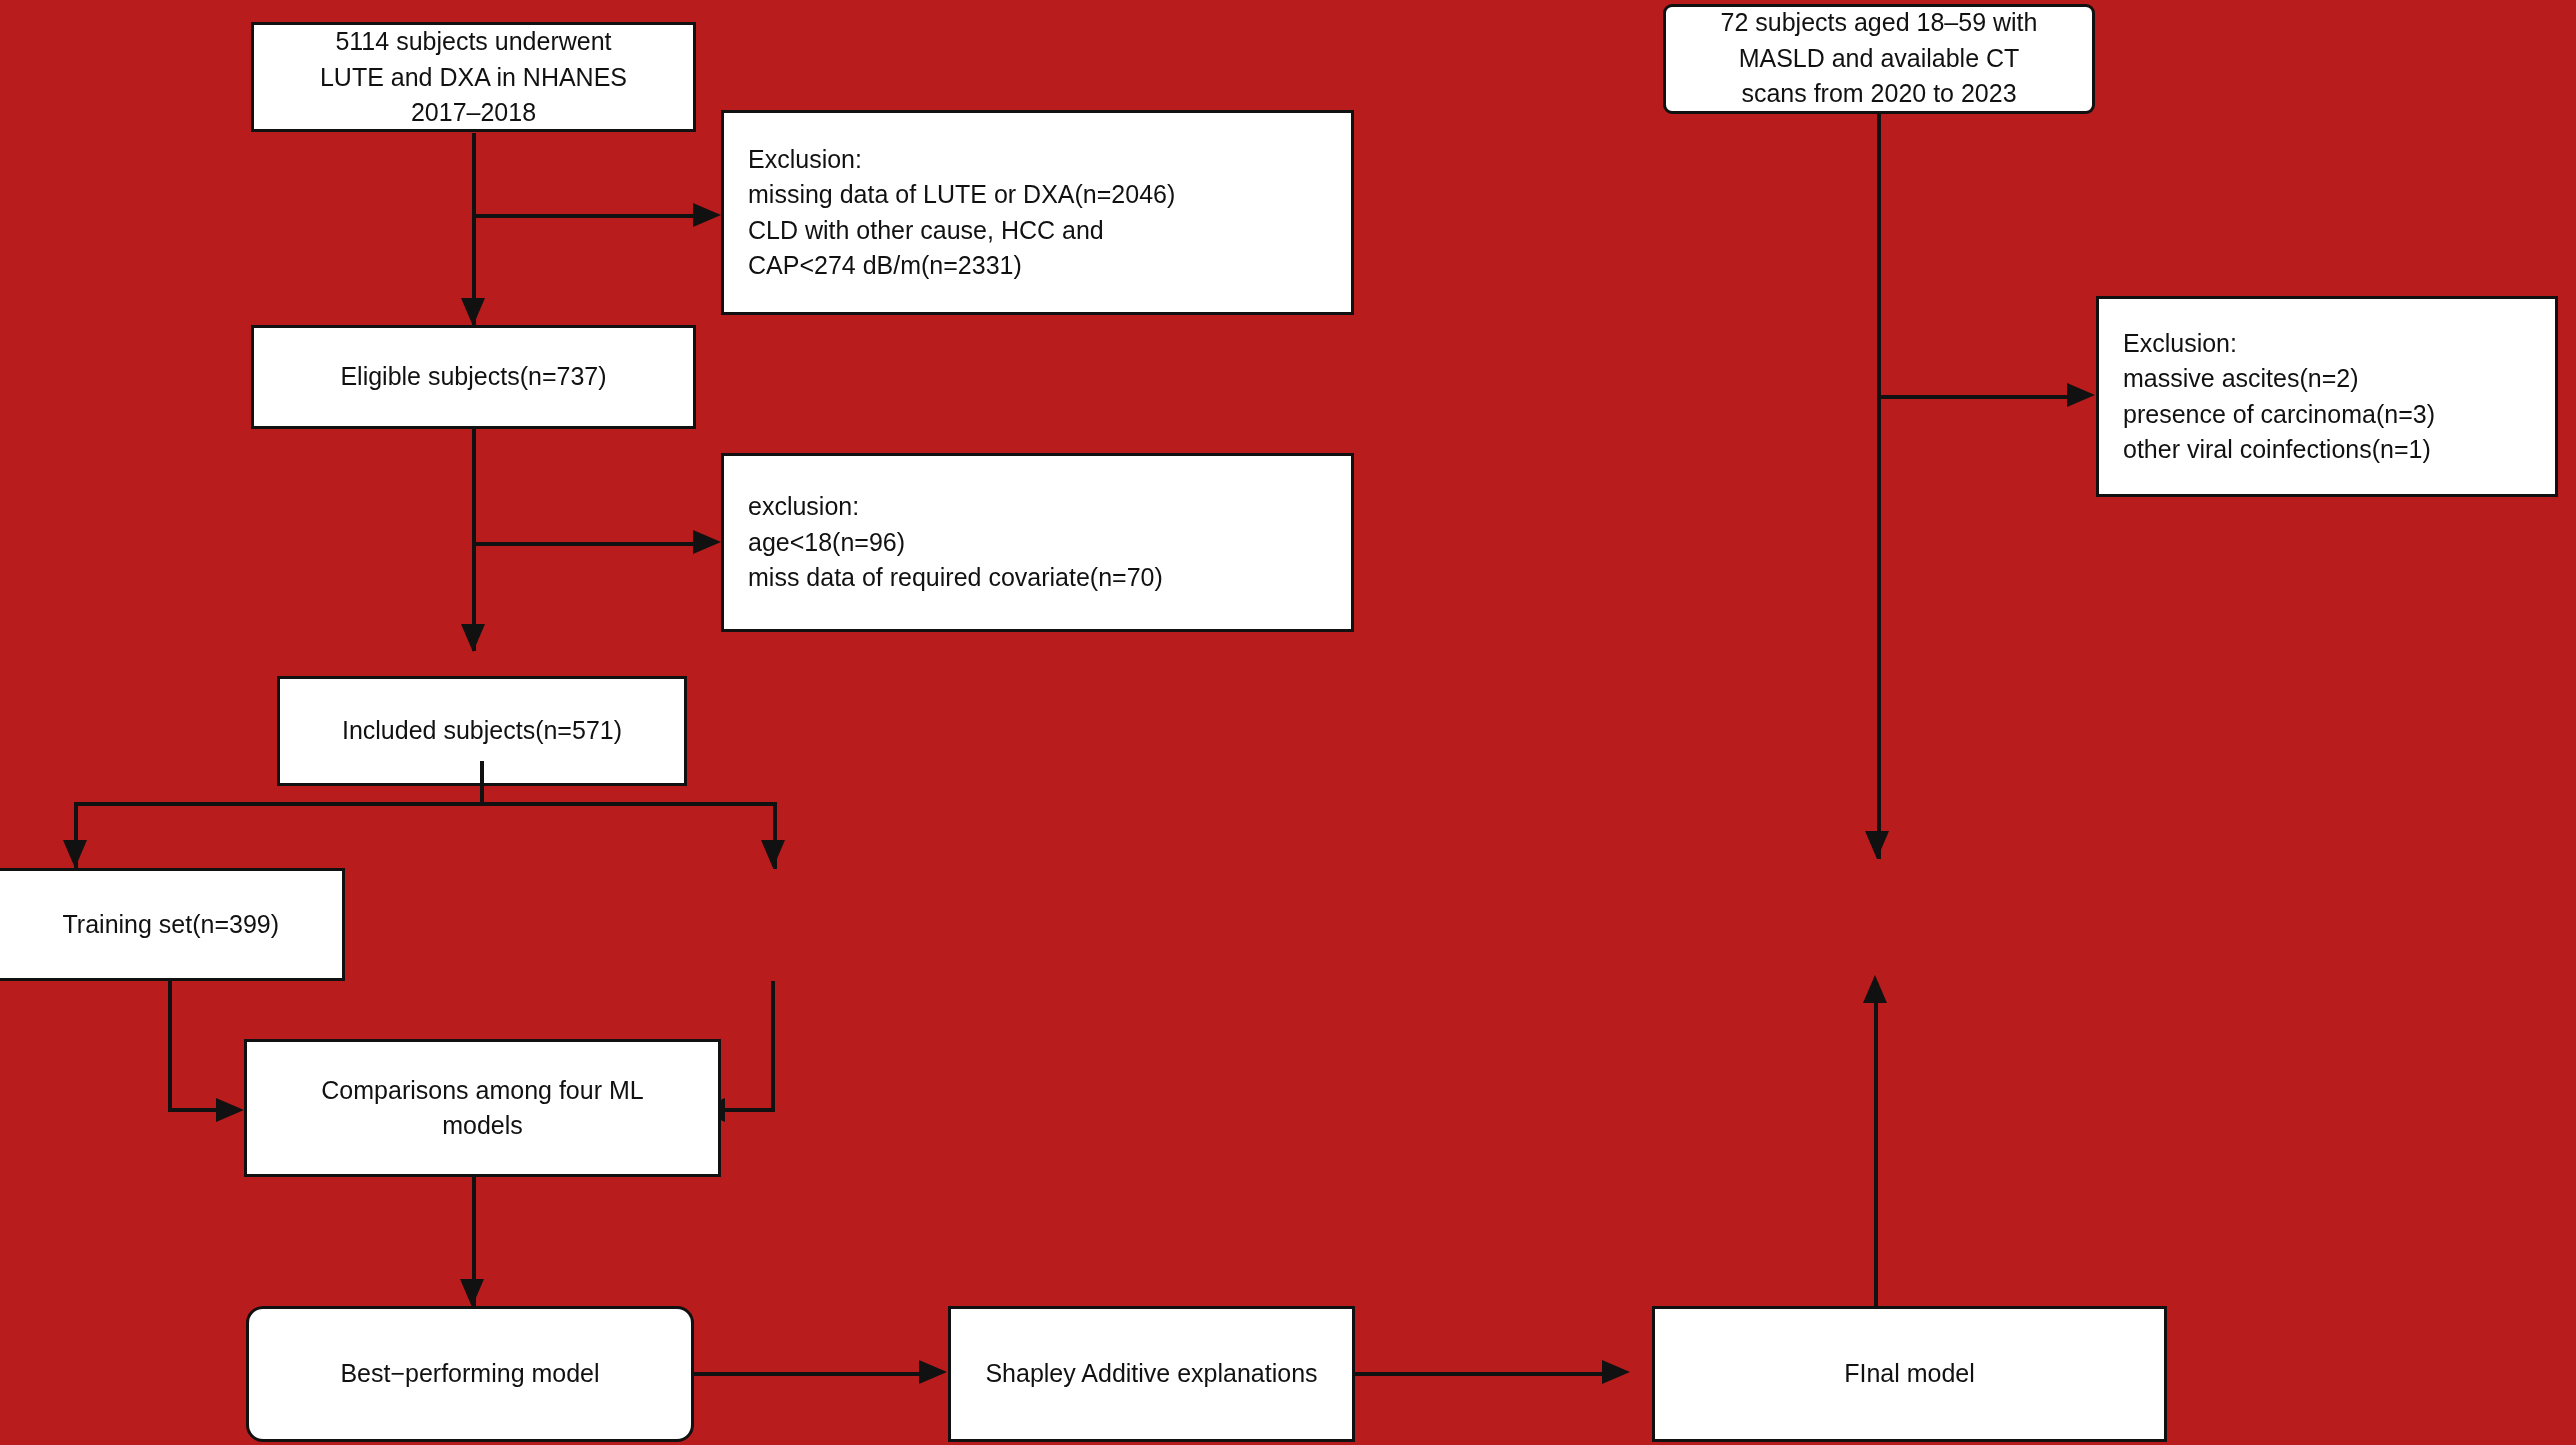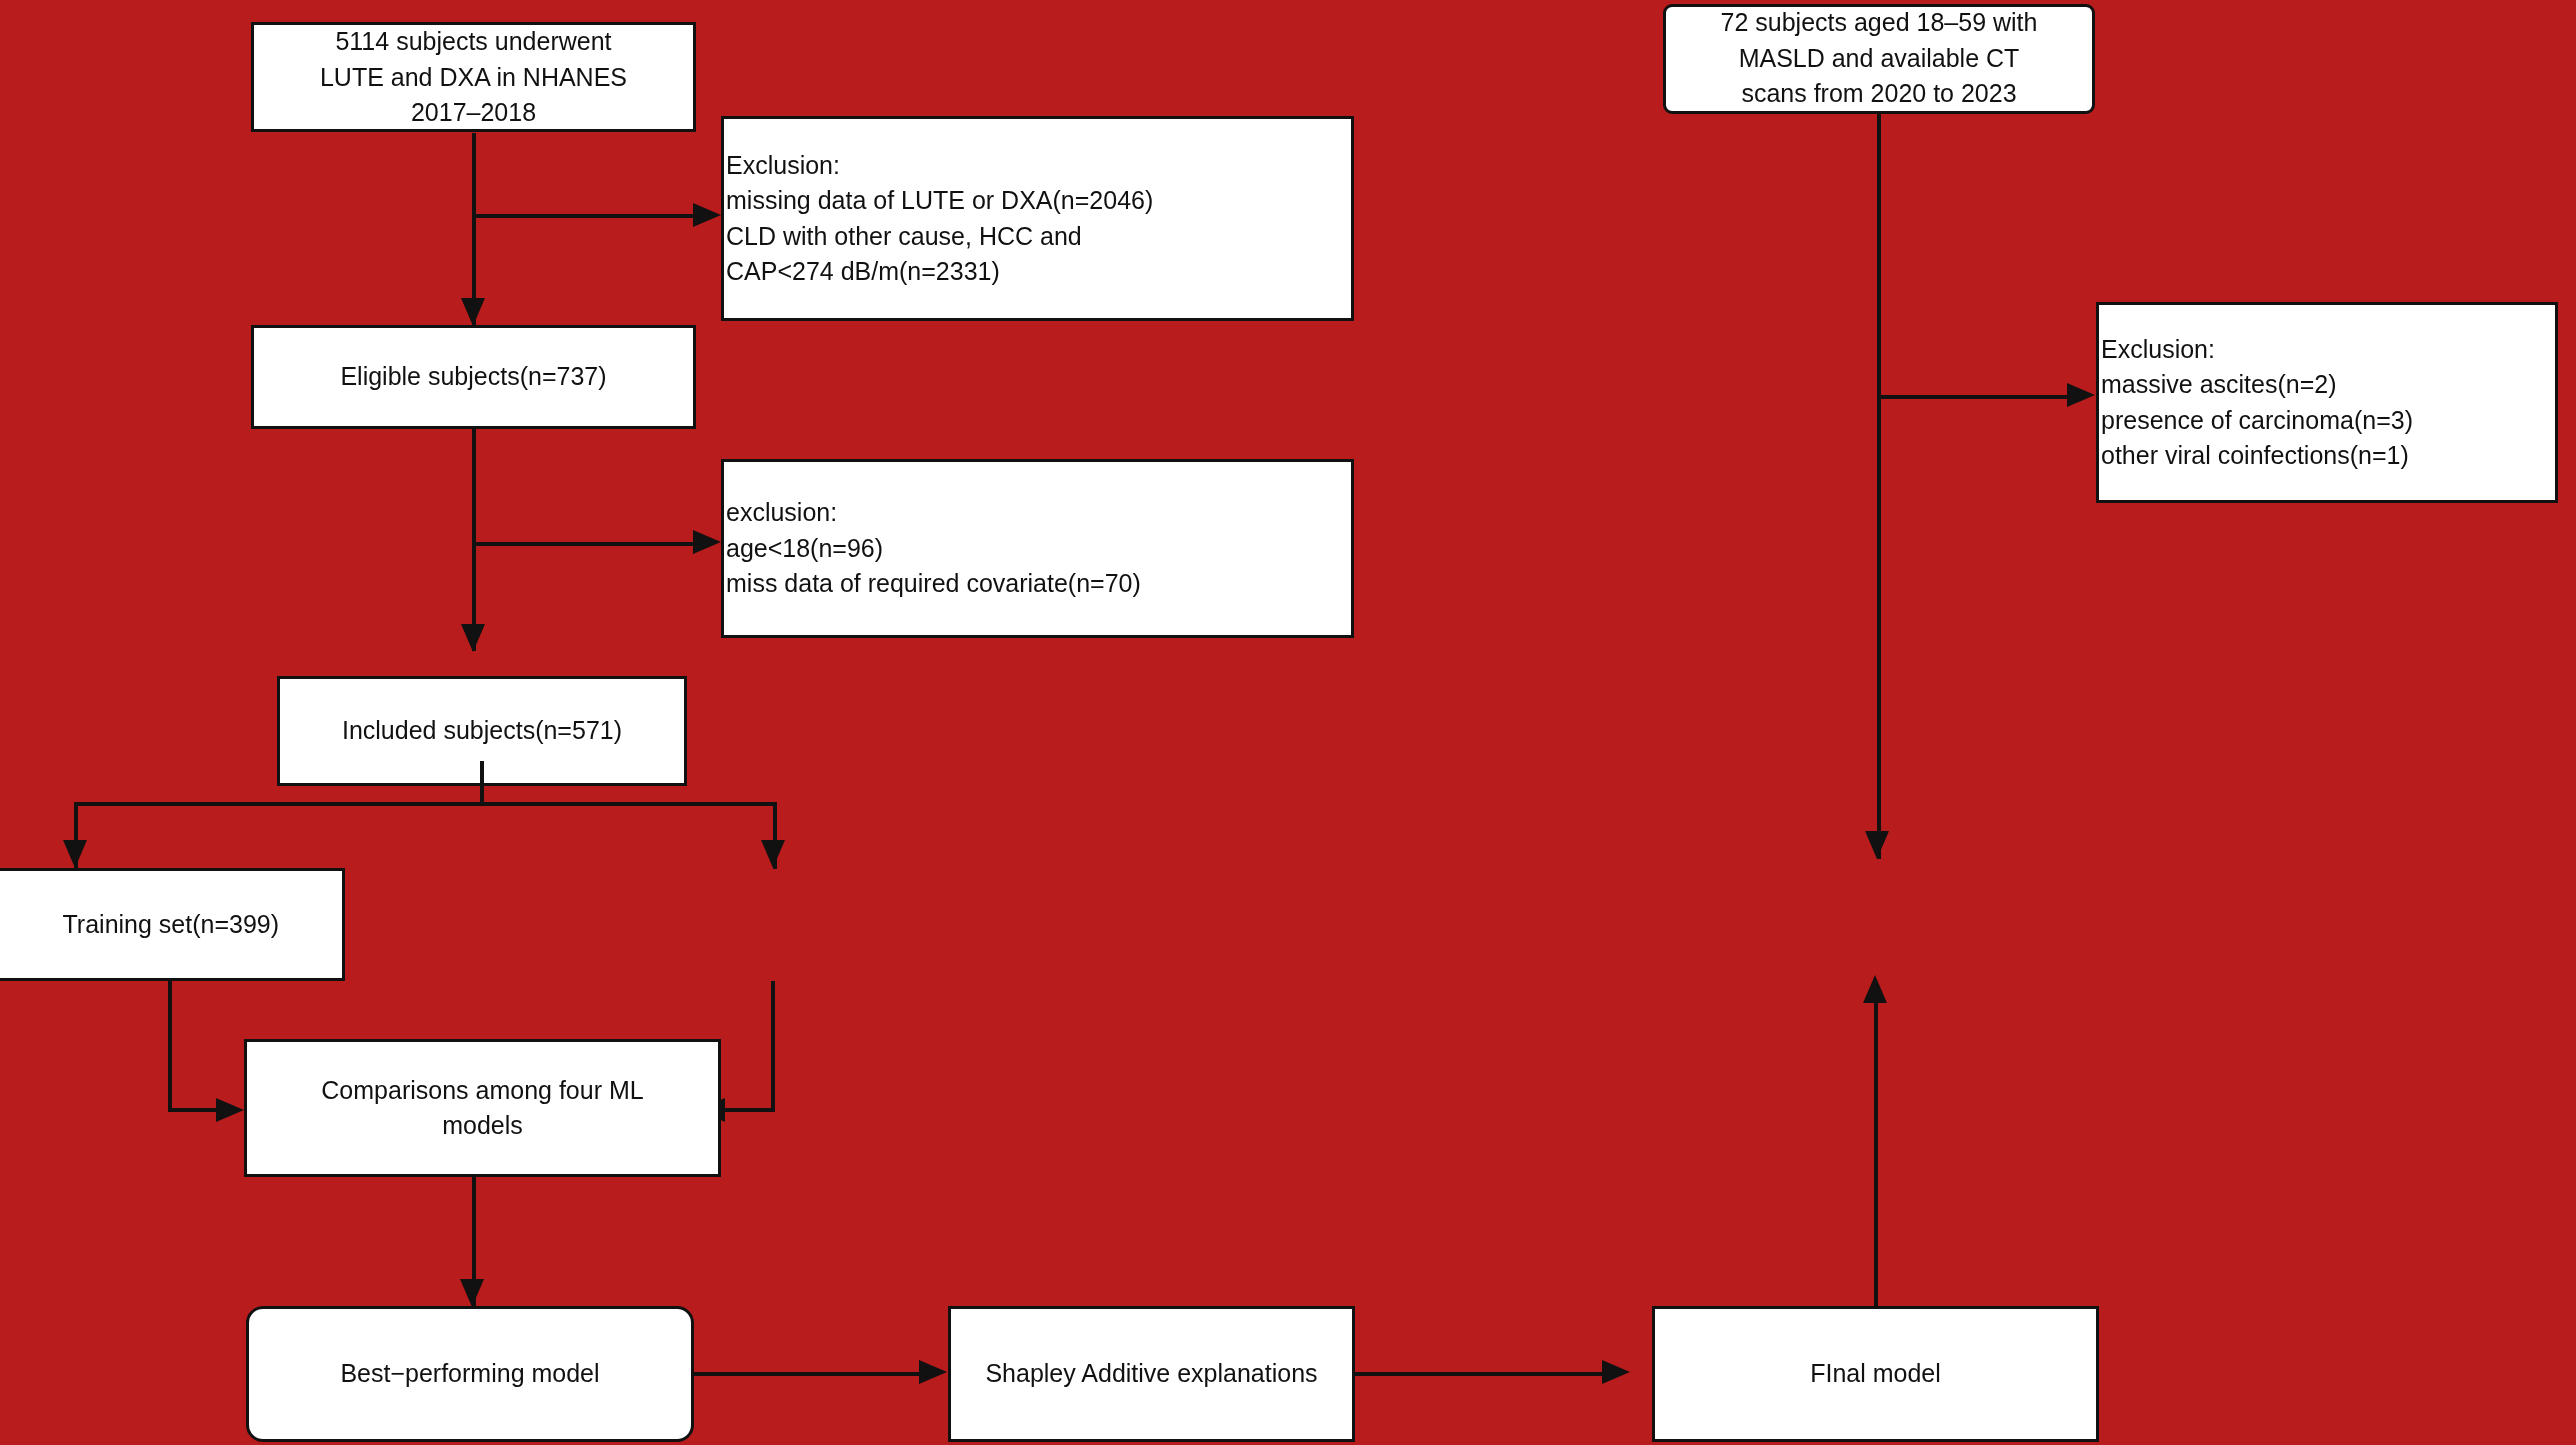--- a/index.html
+++ b/index.html
@@ -26,22 +26,21 @@
     text-align: center;
     color: #111111;
     font-size: 25px;
     line-height: 1.42;
     padding: 4.5px 10.4px;
     white-space: pre-line;
   }
   .node.left-align {
     justify-content: flex-start;
     text-align: left;
-    padding-left: 2px;
-    margin-top: 6px;
+    padding-left: 24px;
   }
   .node-text {
     display: block;
     white-space: pre-line;
   }
   
   .vline {
     position: absolute;
     width: 3.7px;
     background: #111111;
@@ -183,21 +182,21 @@
   <div class="arrow-right" style="left:2067px; top:383px;"></div>
 
   <div class="node left-align" style="left:2096px; top:296px; width:462px; height:201px;">
     <span class="node-text">Exclusion:
 massive ascites(n=2)
 presence of carcinoma(n=3)
 other viral coinfections(n=1)</span>
   </div>
 
 
-  <div class="node" style="left:1652px; top:1306px; width:447px; height:136px;">
+  <div class="node" style="left:1652px; top:1306px; width:515px; height:136px;">
     <span class="node-text">FInal model</span>
   </div>
 
   <div class="vline" style="left:1874px; top:1002px; height:305px;"></div>
   <div class="arrow-up" style="left:1863px; top:975px;"></div>
 
 </div>
 
 
 </body></html>

